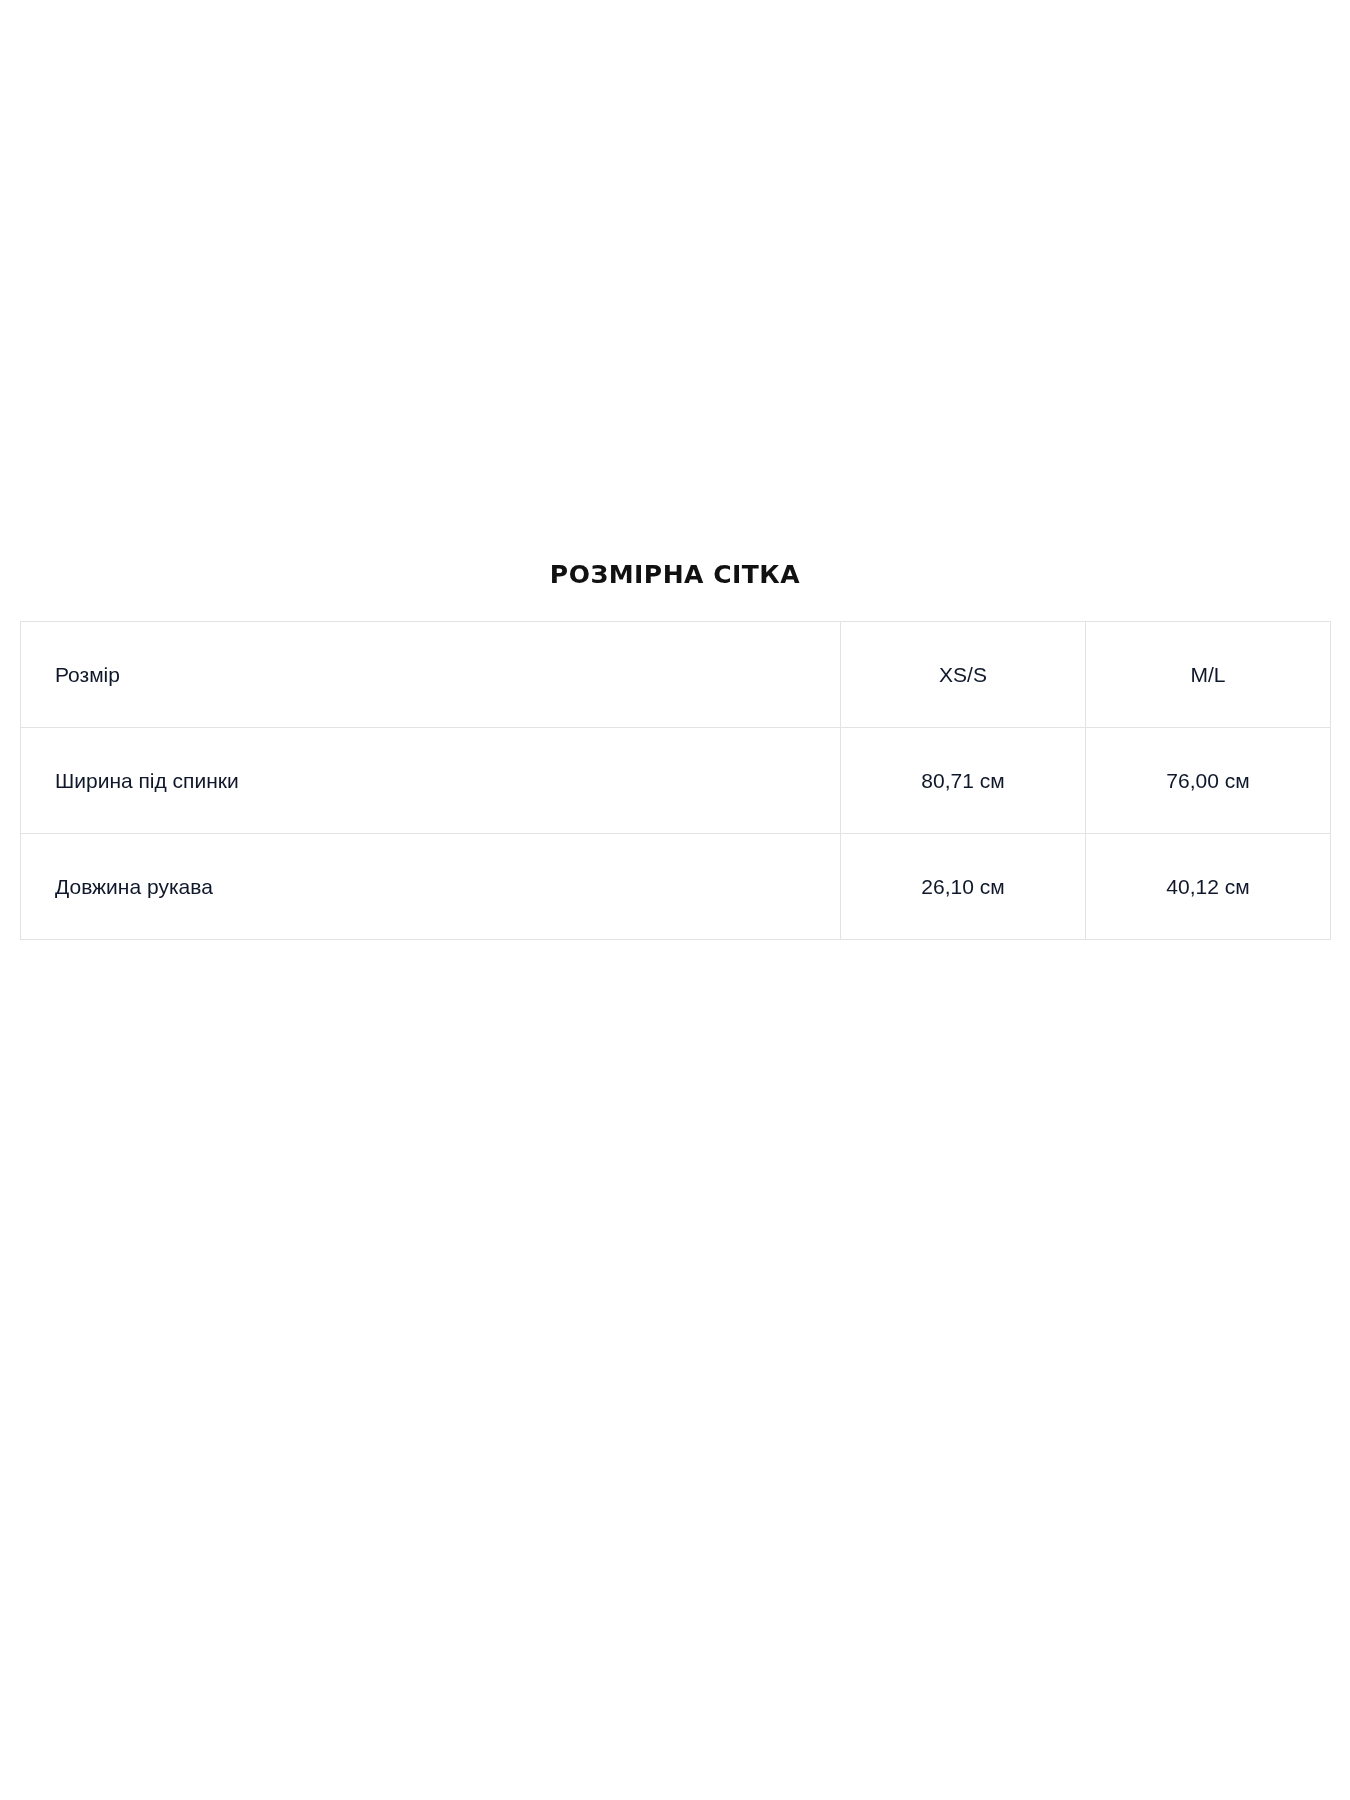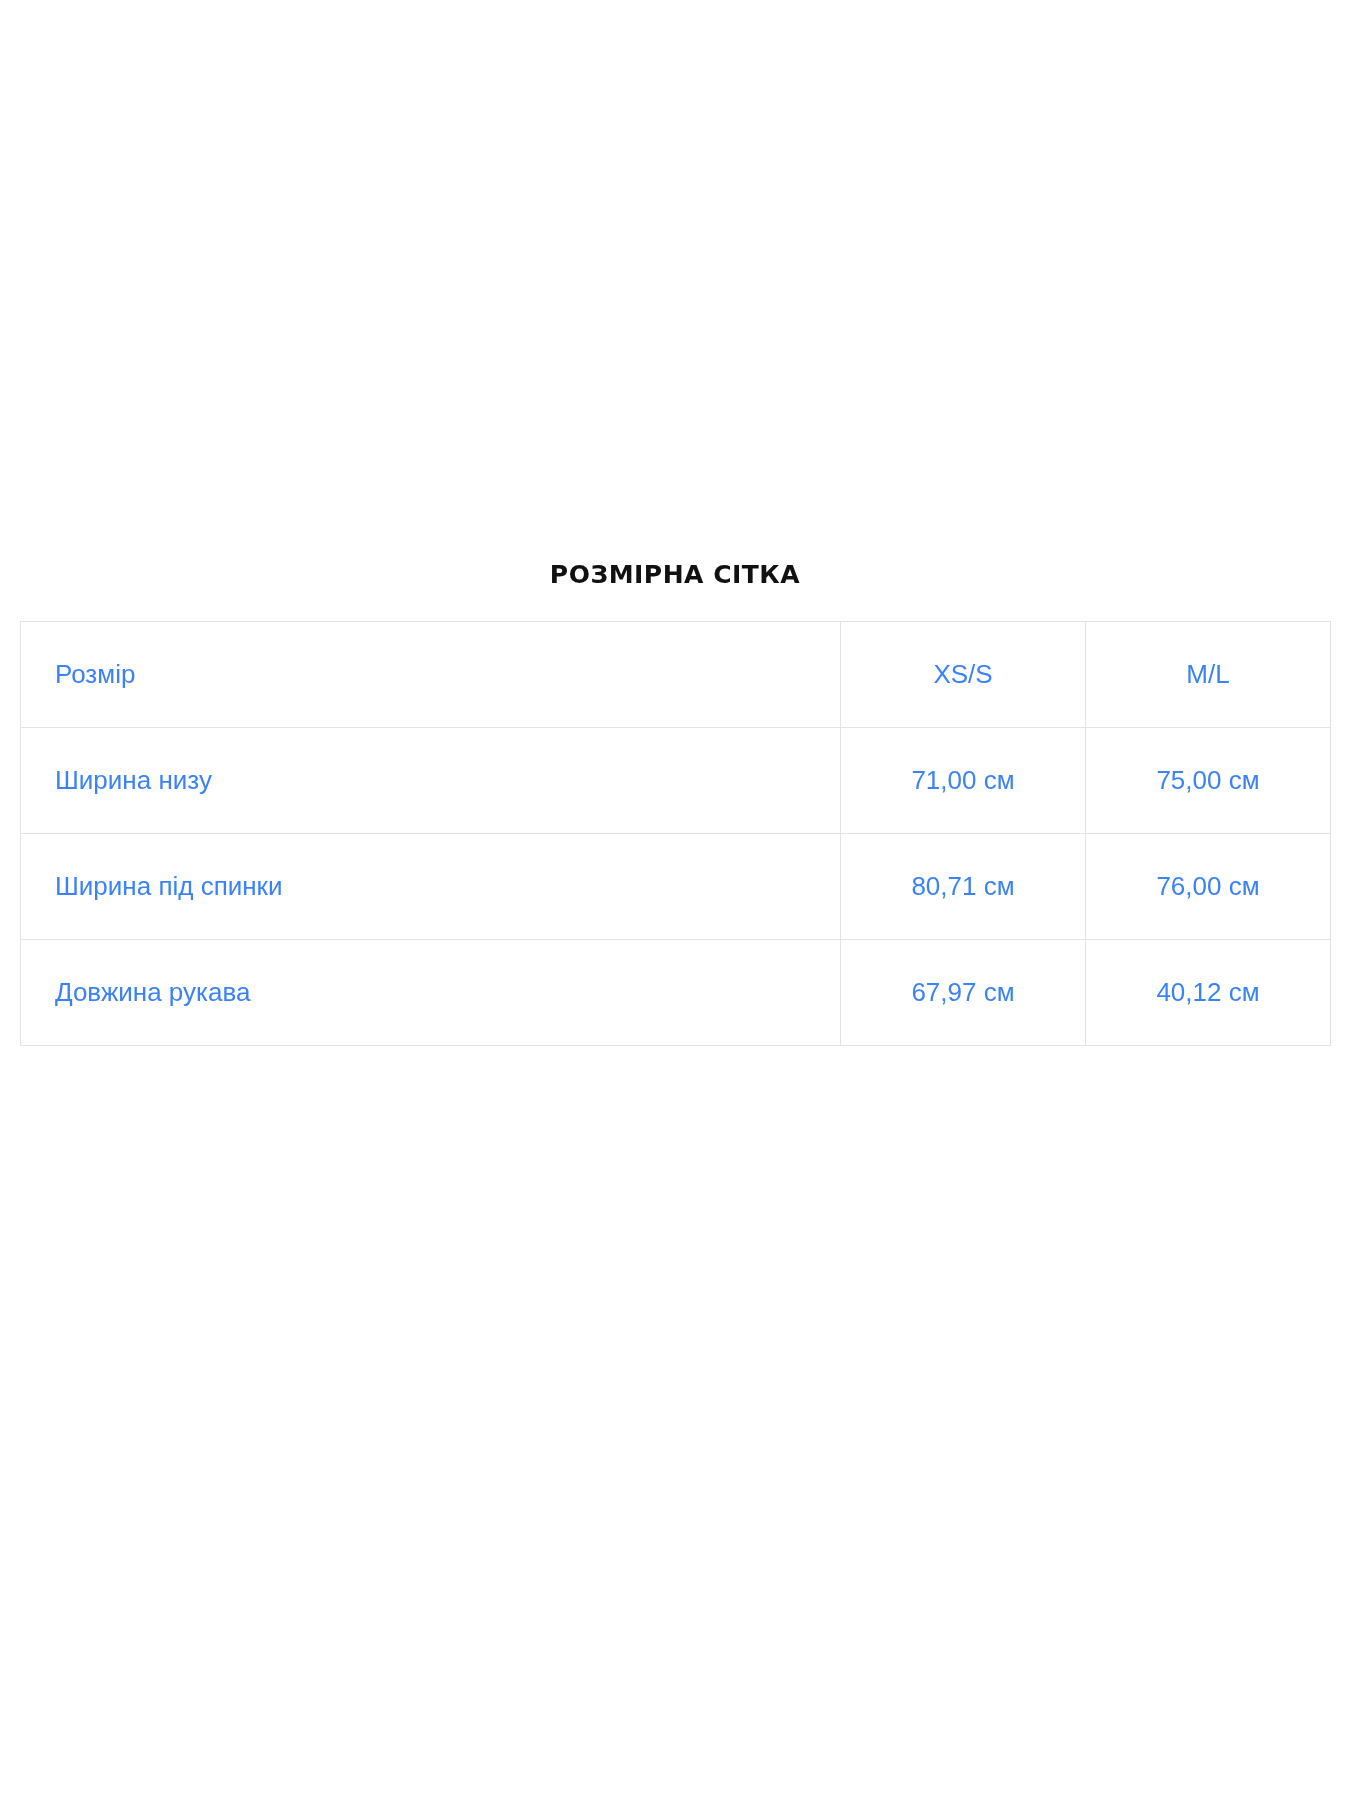--- a/index.html
+++ b/index.html
@@ -49,22 +49,22 @@
     margin: 0;
   }
 
   table.size-table col.c-label { width: 820px; }
   table.size-table col.c-val   { width: 245px; }
 
   table.size-table th,
   table.size-table td {
     border: 1px solid #e3e3e3;
     font-weight: 400;
-    font-size: 26px;
-    color: #3b82f6;
+    font-size: 21px;
+    color: #0f172a;
     height: 105px;
     padding: 0 34px;
     vertical-align: middle;
   }
 
   table.size-table th.label-cell,
   table.size-table td.label-cell {
     text-align: left;
   }
 
@@ -95,32 +95,27 @@
       </colgroup>
       <thead>
         <tr>
           <th class="label-cell">Розмір</th>
           <th class="value-cell">XS/S</th>
           <th class="value-cell">M/L</th>
         </tr>
       </thead>
       <tbody>
         <tr>
-          <td class="label-cell">Ширина низу</td>
-          <td class="value-cell">71,00 см</td>
-          <td class="value-cell">75,00 см</td>
-        </tr>
-        <tr>
           <td class="label-cell">Ширина під спинки</td>
           <td class="value-cell">80,71 см</td>
           <td class="value-cell">76,00 см</td>
         </tr>
         <tr>
           <td class="label-cell">Довжина рукава</td>
-          <td class="value-cell">67,97 см</td>
+          <td class="value-cell">26,10 см</td>
           <td class="value-cell">40,12 см</td>
         </tr>
       </tbody>
     </table>
 
   </section>
 
 </div>
 
 </body></html>

